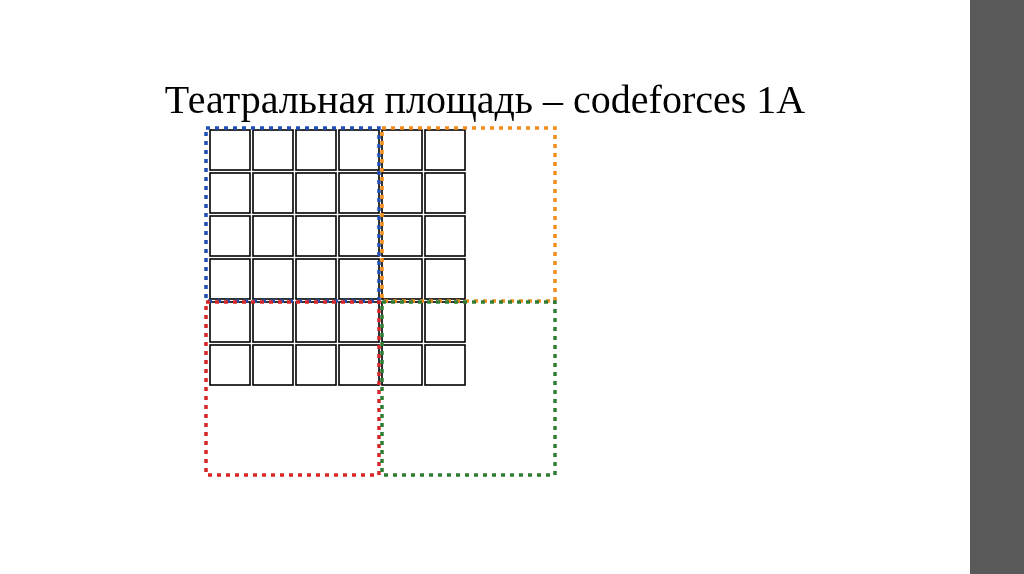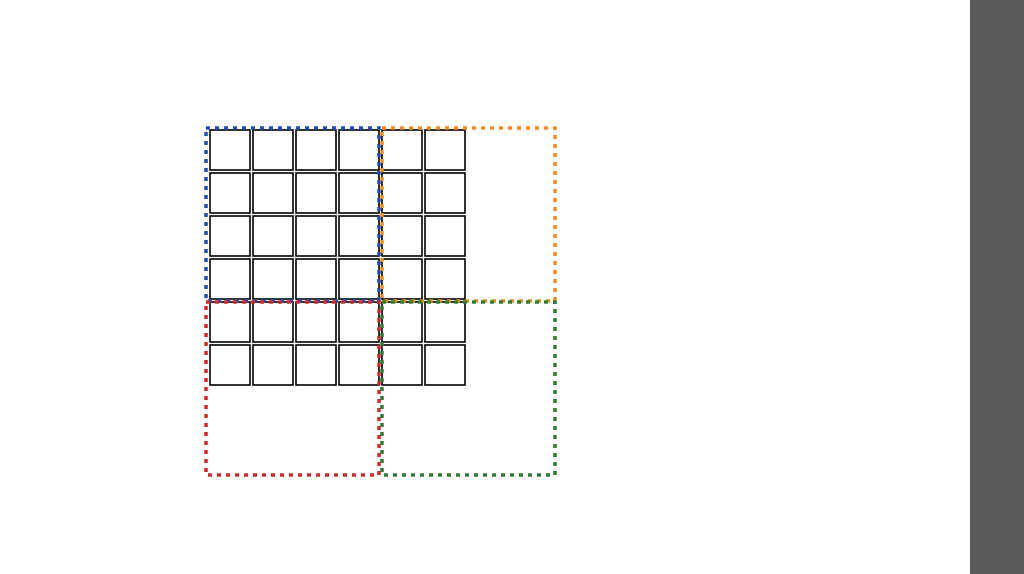--- a/index.html
+++ b/index.html
@@ -41,20 +41,21 @@
     top: 120px;
     left: 200px;
   }
 </style>
 </head>
 <body>
 
 <div class="slide">
   <div class="sidebar"></div>
 
+  <h1 class="title">Театральная площадь – codeforces 1A</h1>
 
   <svg class="diagram" width="560" height="420">
     <g id="grid-layer">
         <rect x="10" y="10" width="40" height="40" fill="none" stroke="#000" stroke-width="1.6"></rect>
         <rect x="53" y="10" width="40" height="40" fill="none" stroke="#000" stroke-width="1.6"></rect>
         <rect x="96" y="10" width="40" height="40" fill="none" stroke="#000" stroke-width="1.6"></rect>
         <rect x="139" y="10" width="40" height="40" fill="none" stroke="#000" stroke-width="1.6"></rect>
         <rect x="182" y="10" width="40" height="40" fill="none" stroke="#000" stroke-width="1.6"></rect>
         <rect x="225" y="10" width="40" height="40" fill="none" stroke="#000" stroke-width="1.6"></rect>
         <rect x="10" y="53" width="40" height="40" fill="none" stroke="#000" stroke-width="1.6"></rect>

